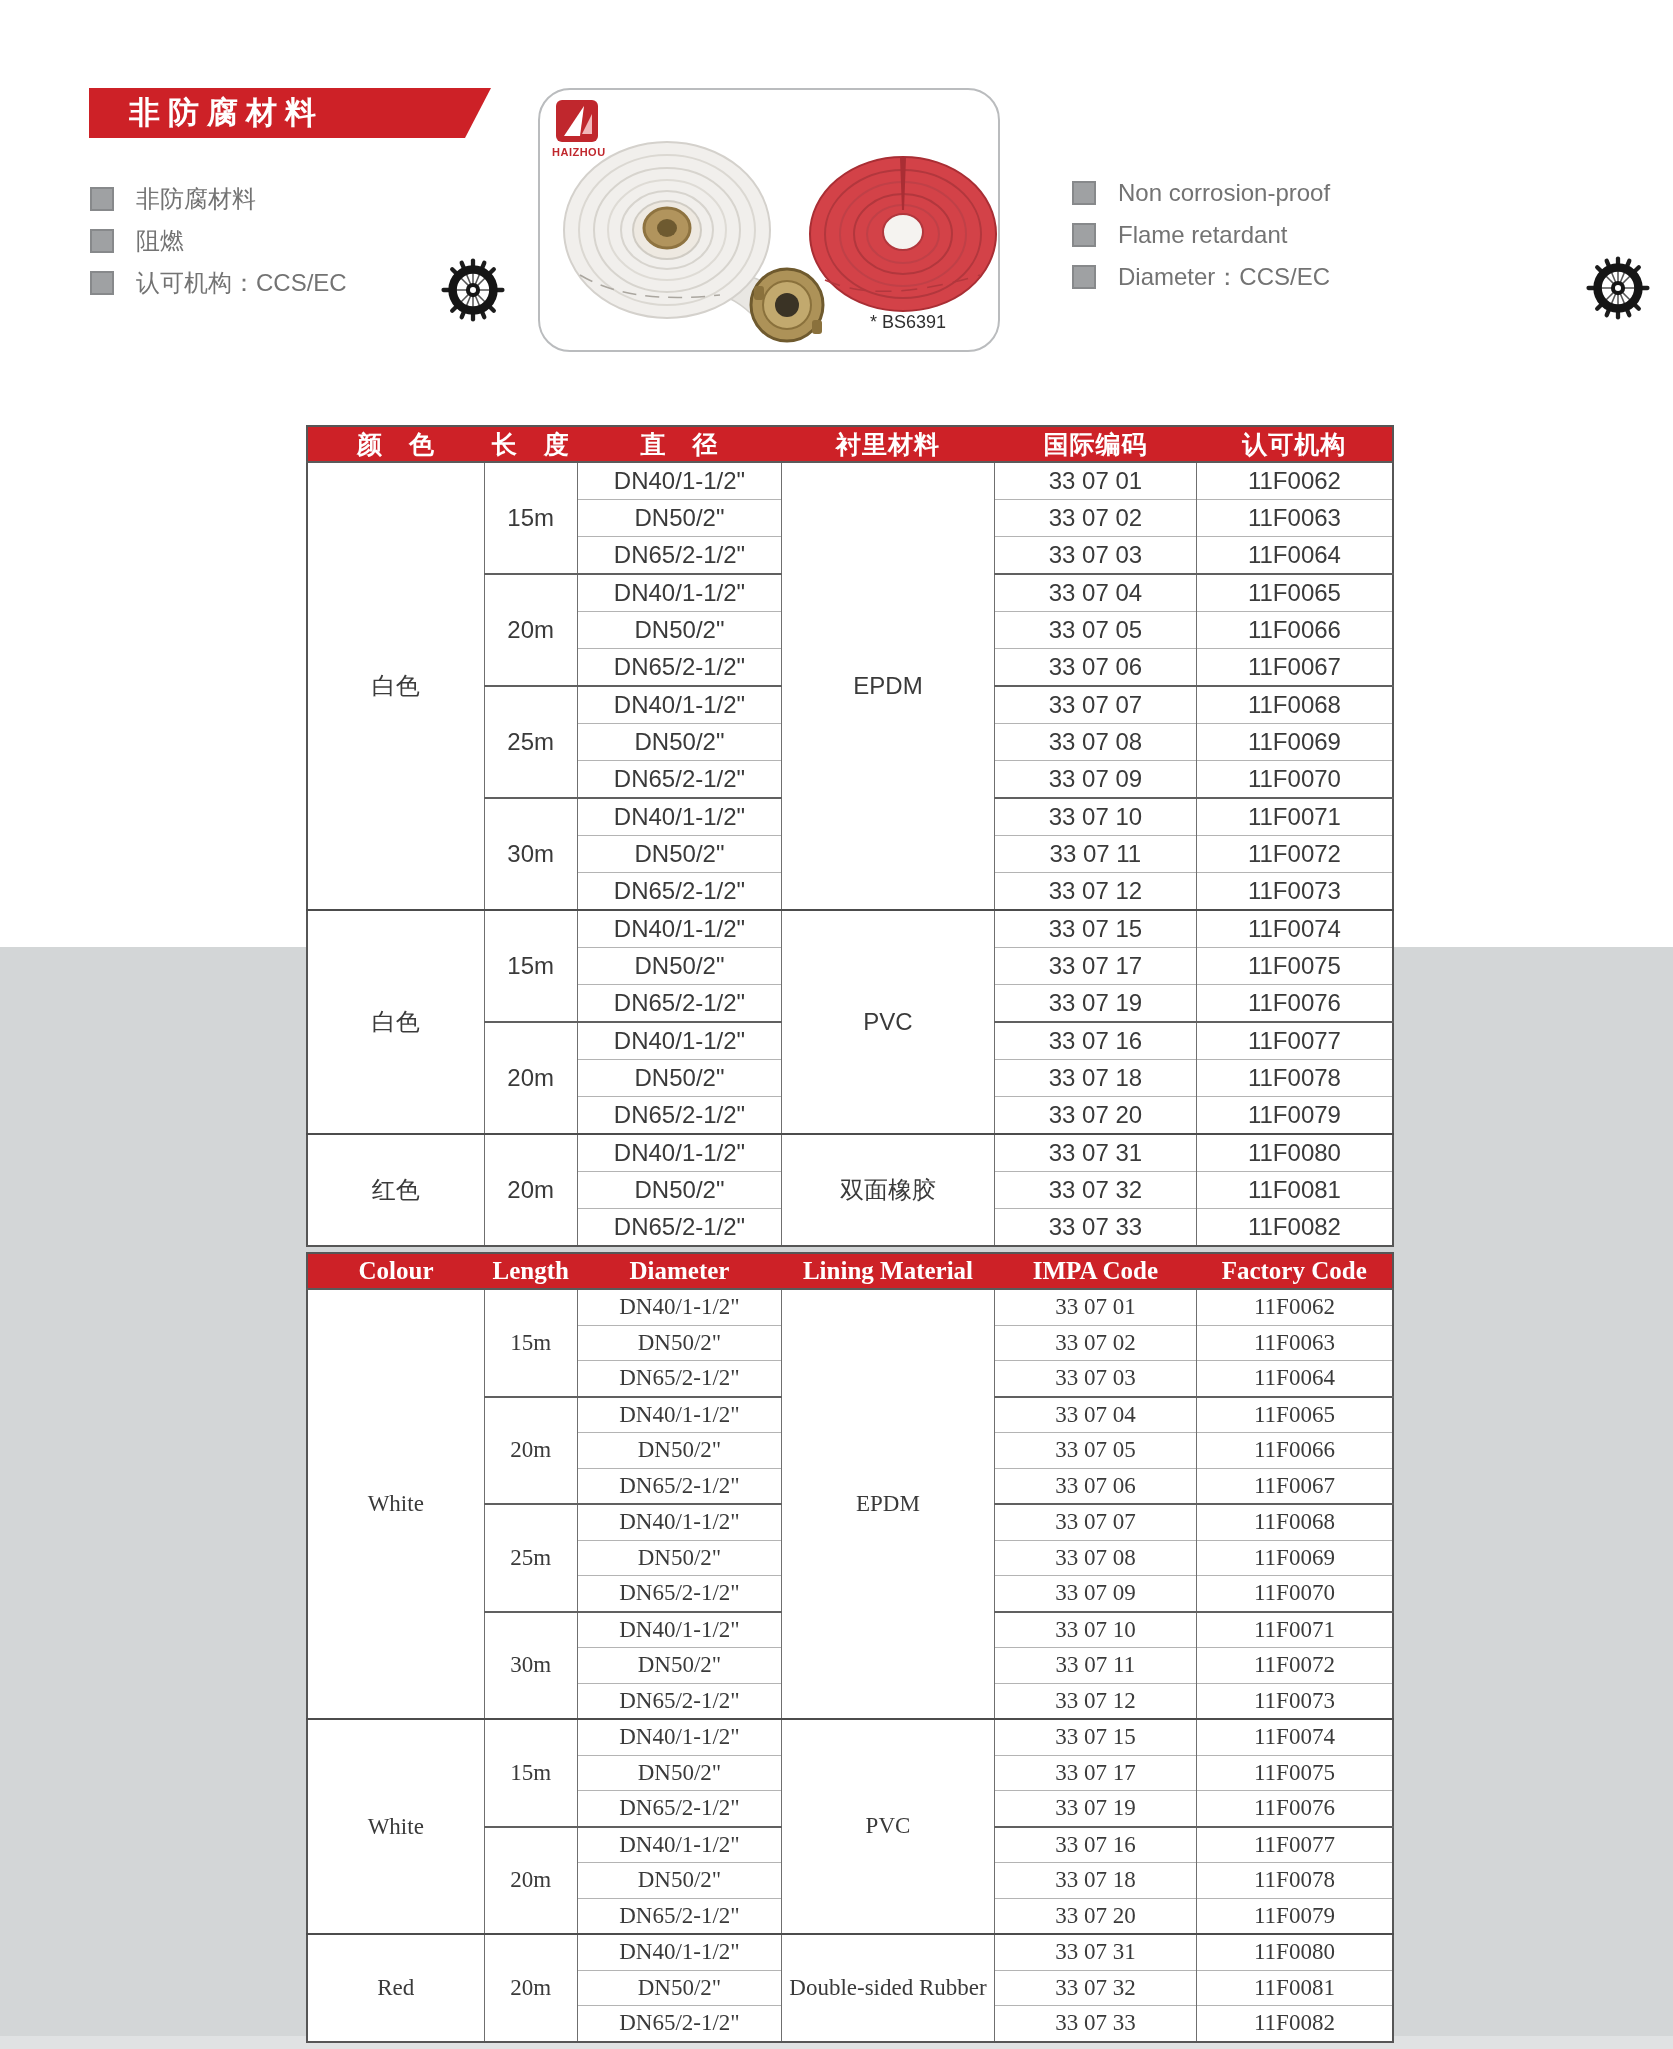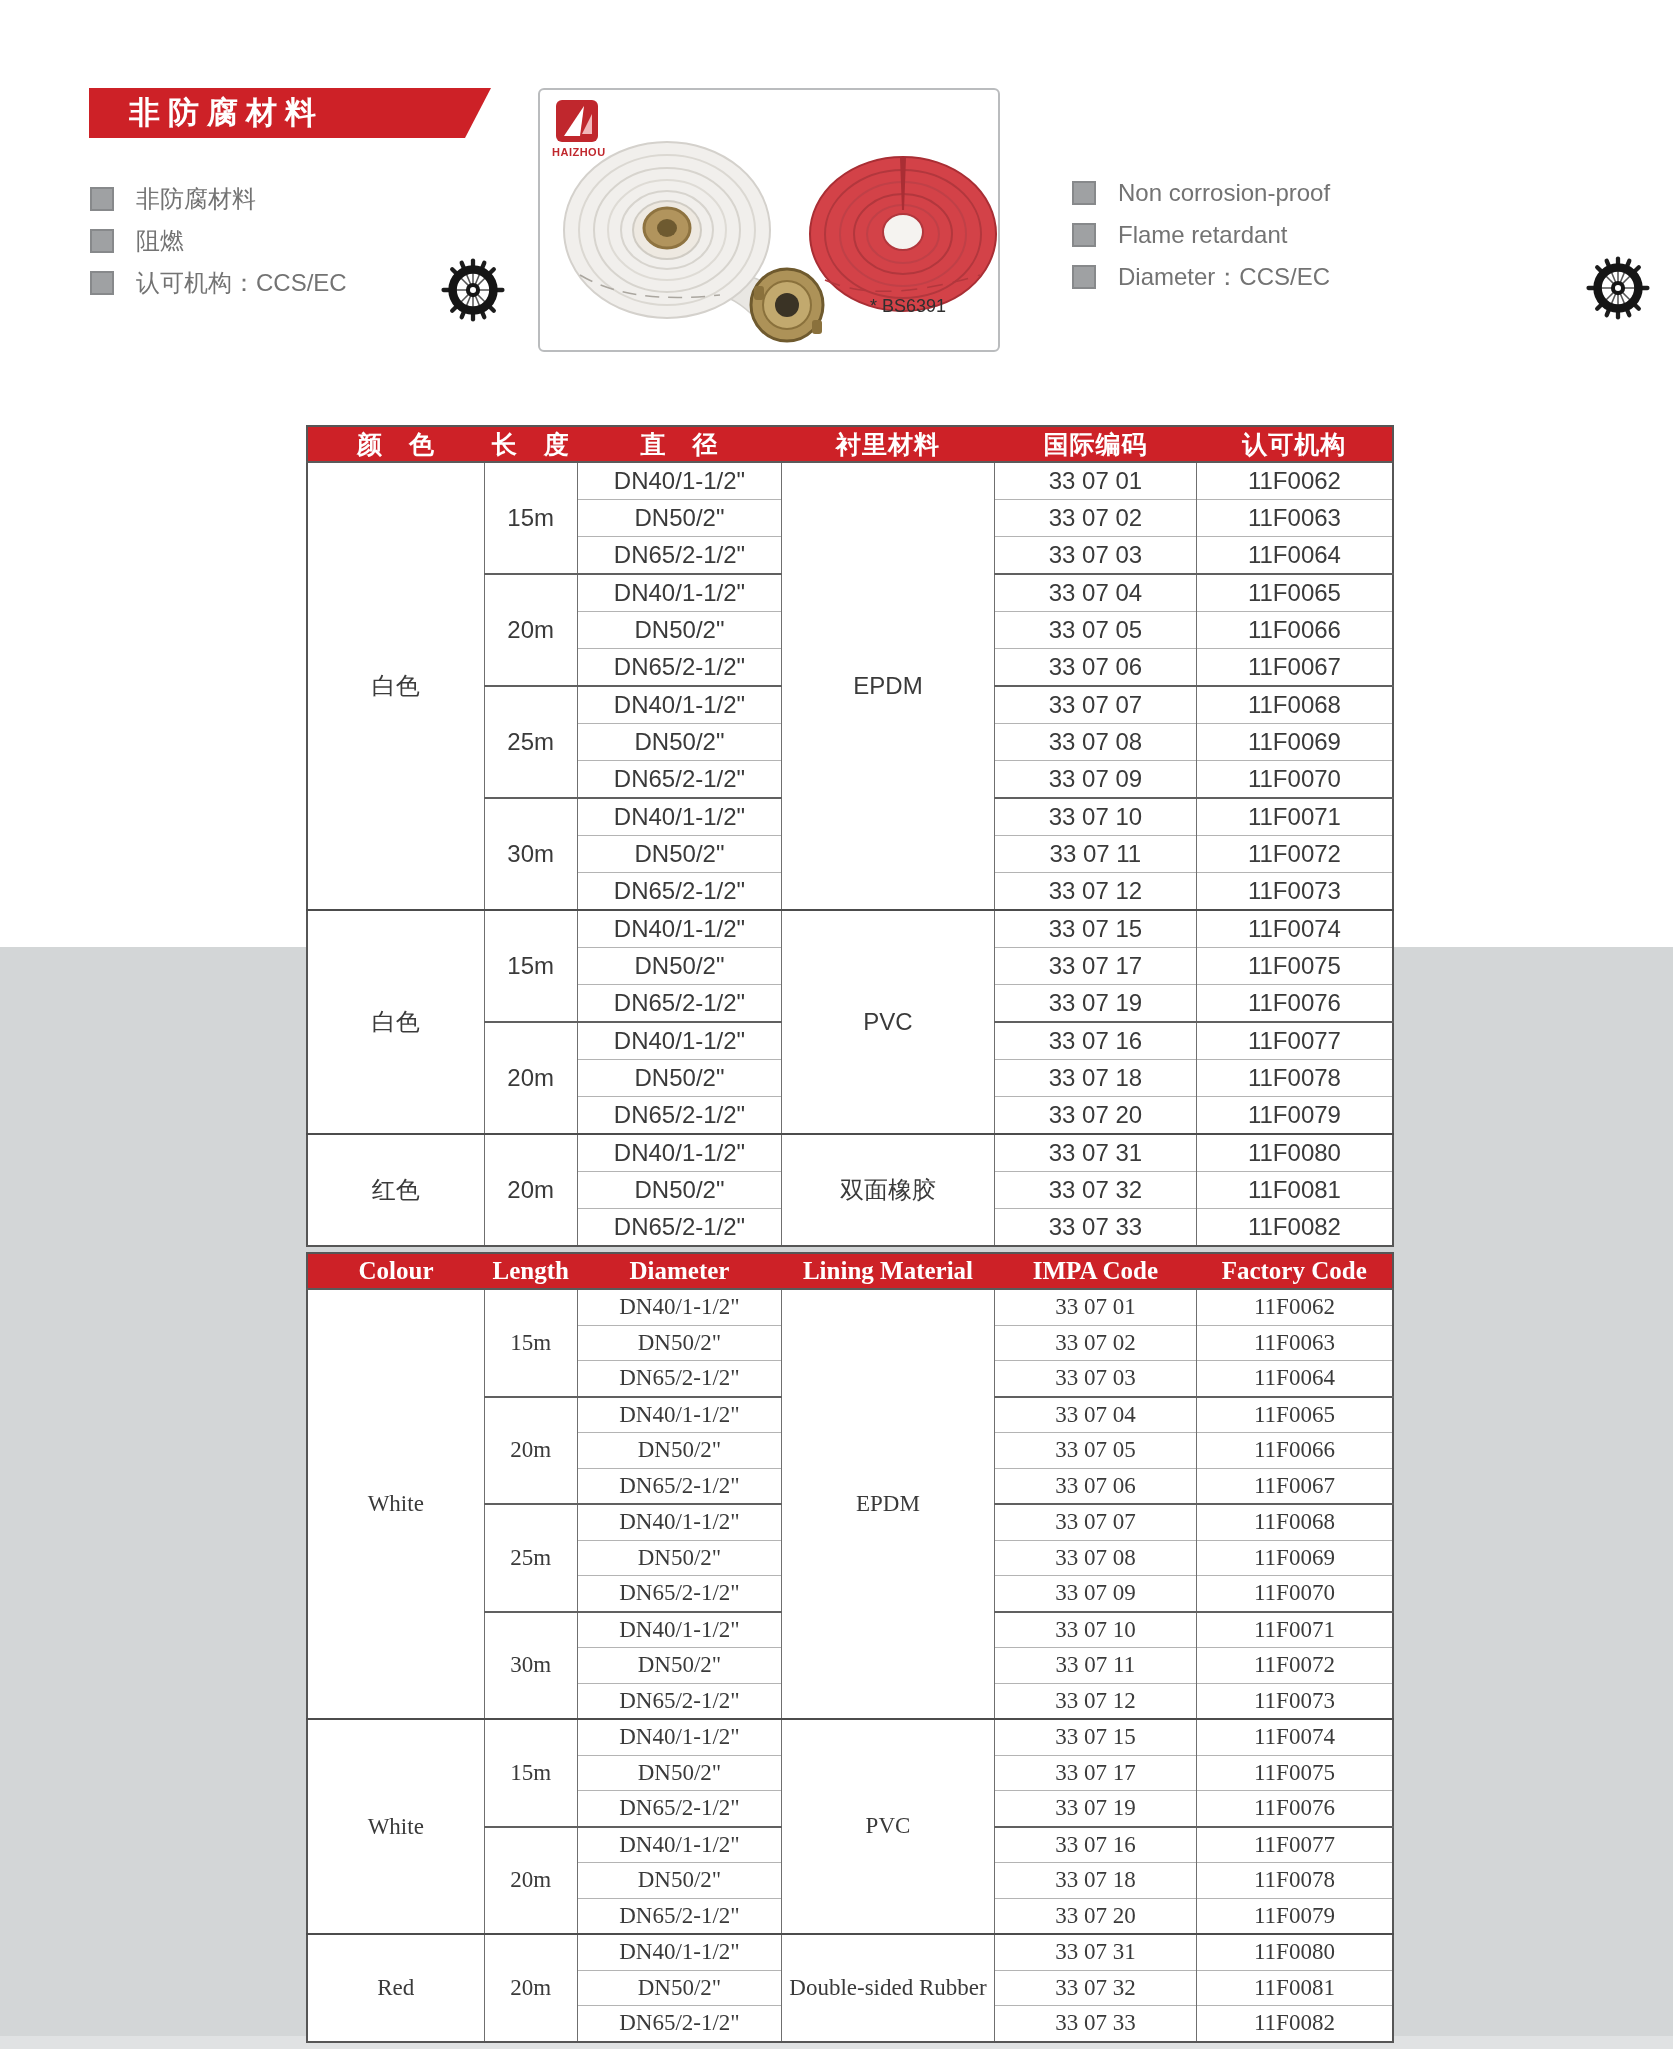--- a/index.html
+++ b/index.html
@@ -18,23 +18,23 @@
   
   .bullets{position:absolute;list-style:none;margin:0;padding:0;}
   .bullets li{display:flex;align-items:center;height:42px;}
   .bullet-sq{width:20px;height:20px;background:#9fa1a3;border:2px solid #87898b;margin-right:22px;flex:0 0 auto;}
   .bullet-label{font-size:24px;color:#737373;}
   .bullets-cn{left:90px;top:178px;}
   .bullets-en{left:1072px;top:172px;}
 
   
   .product-box{position:absolute;left:538px;top:88px;width:458px;height:260px;background:#fff;
-               border:2px solid #babcbe;border-radius:6px;}
+               border:2px solid #babcbe;border-radius:32px;}
   .product-box svg{position:absolute;left:0;top:0;}
-  .bs-caption{position:absolute;left:330px;top:206px;font-size:18px;color:#2f2f2f;}
+  .bs-caption{position:absolute;left:330px;top:222px;font-size:18px;color:#2f2f2f;}
   .brand-label{position:absolute;left:12px;top:56px;font-size:11px;font-weight:bold;color:#c0272d;letter-spacing:0.5px;}
 
   
   .wheel{position:absolute;width:76px;height:76px;}
   .wheel-left{left:435px;top:252px;}
   .wheel-right{left:1580px;top:250px;}
 
   
   .spec-table{position:absolute;left:306px;width:1088px;border-collapse:collapse;table-layout:fixed;
               background:#ffffff;border:2px solid #565656;}

